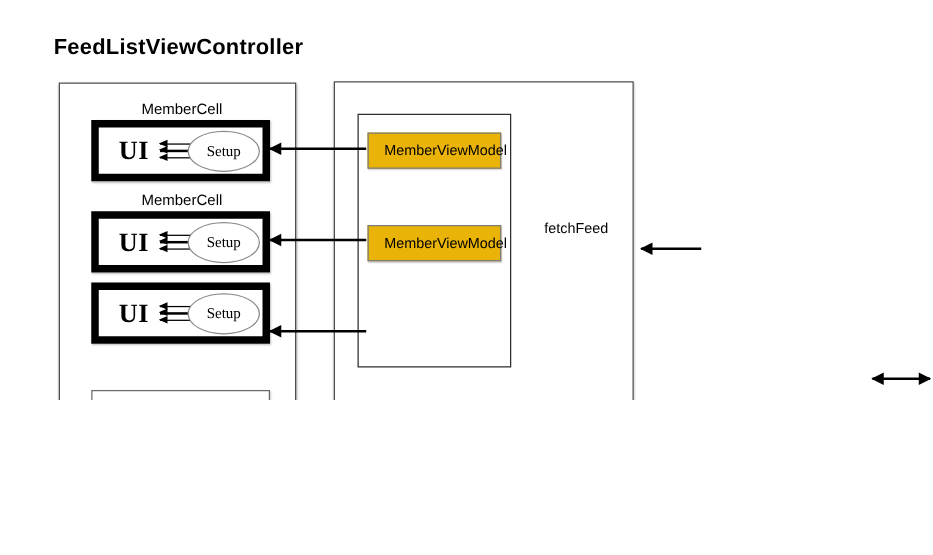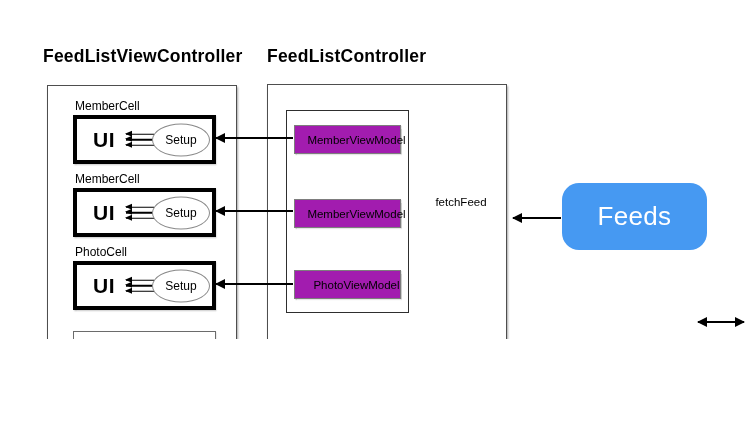--- a/index.html
+++ b/index.html
@@ -7,21 +7,20 @@
   body {
     font-family: "Liberation Sans", "DejaVu Sans", sans-serif;
     color: #000;
   }
   .canvas {
     position: relative;
     width: 746px;
     height: 320px;
     background: #fff;
     overflow: hidden;
-    margin-top: 19px;
   }
   .header {
     position: absolute;
     top: 27px;
     font-size: 17.5px;
     font-weight: 700;
     letter-spacing: 0.2px;
     white-space: nowrap;
   }
   .left-header { left: 43px; }
@@ -37,28 +36,30 @@
   .left-box  { left: 47px;  top: 66px; width: 190px; height: 351px; }
   .mid-box   { left: 267px; top: 65px; width: 240px; height: 283px; }
 
   
   .cell-group { position: absolute; left: 25px; width: 143px; }
   .cell-label {
     font-size: 12px;
     margin-left: 2px;
     margin-bottom: 2px;
     white-space: nowrap;
+    text-align: center;
   }
   .cell-box {
     position: relative;
     width: 143px;
     height: 49px;
     background: #fff;
-    border: 4px solid #000000;
+    border: 6px solid #000000;
     box-shadow: 0.5px 1px 1.5px rgba(0,0,0,0.25);
+    font-family: Liberation Serif, serif;
   }
   .ui-label {
     position: absolute;
     left: 16px;
     top: 50%;
     transform: translateY(-50%);
     font-size: 21px;
     font-weight: 700;
     letter-spacing: 0.5px;
   }
@@ -121,21 +122,21 @@
     width: 123px;
     height: 203px;
     background: #fff;
     border: 1.3px solid #2e2e2e;
   }
   .vm-box {
     position: absolute;
     left: 7px;
     width: 107px;
     height: 29px;
-    background: #a21caf;
+    background: #eab308;
     border: 1.5px solid #7d7d7d;
     box-shadow: 0.5px 1px 1px rgba(0,0,0,0.2);
     display: flex;
     align-items: center;
     justify-content: center;
     font-size: 11.5px;
     white-space: nowrap;
     padding-left: 18px;
   }
   .vm-1 { top: 14px; }
@@ -209,21 +210,20 @@
     font-size: 26px;
     letter-spacing: 0.3px;
   }
 </style>
 </head>
 <body>
 
 <div class="canvas">
 
   <div class="header left-header">FeedListViewController</div>
-  <div class="header mid-header">FeedListController</div>
 
   <div class="outer-box left-box">
 
     <div class="cell-group" style="top:13px">
       <div class="cell-label">MemberCell</div>
       <div class="cell-box">
         <span class="ui-label">UI</span>
         <span class="mini-arrows">
           <i class="mini-arrow"></i>
           <i class="mini-arrow"></i>
@@ -240,51 +240,48 @@
         <span class="mini-arrows">
           <i class="mini-arrow"></i>
           <i class="mini-arrow"></i>
           <i class="mini-arrow"></i>
         </span>
         <span class="setup-ellipse">Setup</span>
       </div>
     </div>
 
     <div class="cell-group" style="top:159px">
-      <div class="cell-label">PhotoCell</div>
       <div class="cell-box">
         <span class="ui-label">UI</span>
         <span class="mini-arrows">
           <i class="mini-arrow"></i>
           <i class="mini-arrow"></i>
           <i class="mini-arrow"></i>
         </span>
         <span class="setup-ellipse">Setup</span>
       </div>
     </div>
 
     <div class="empty-box"></div>
   </div>
 
   <div class="outer-box mid-box">
 
     <div class="vm-container">
       <div class="vm-box vm-1">MemberViewModel</div>
       <div class="vm-box vm-2">MemberViewModel</div>
-      <div class="vm-box vm-3">PhotoViewModel</div>
     </div>
 
 
     <div class="methods">
       <div>fetchFeed</div>
     </div>
 
     <div class="h-arrow head-left head-right double-arrow"></div>
   </div>
 
   <div class="h-arrow head-left conn-1"></div>
   <div class="h-arrow head-left conn-2"></div>
   <div class="h-arrow head-left conn-3"></div>
 
   <div class="h-arrow head-left feeds-arrow"></div>
-  <div class="feeds-box" style="background: rgb(70, 153, 242); color: rgb(255, 255, 255);">Feeds</div>
 
 </div>
 
 </body></html>

